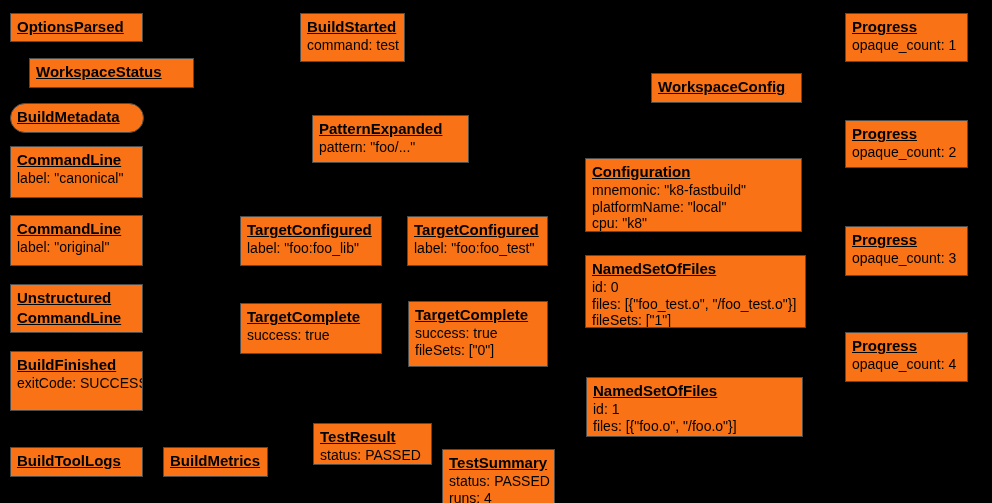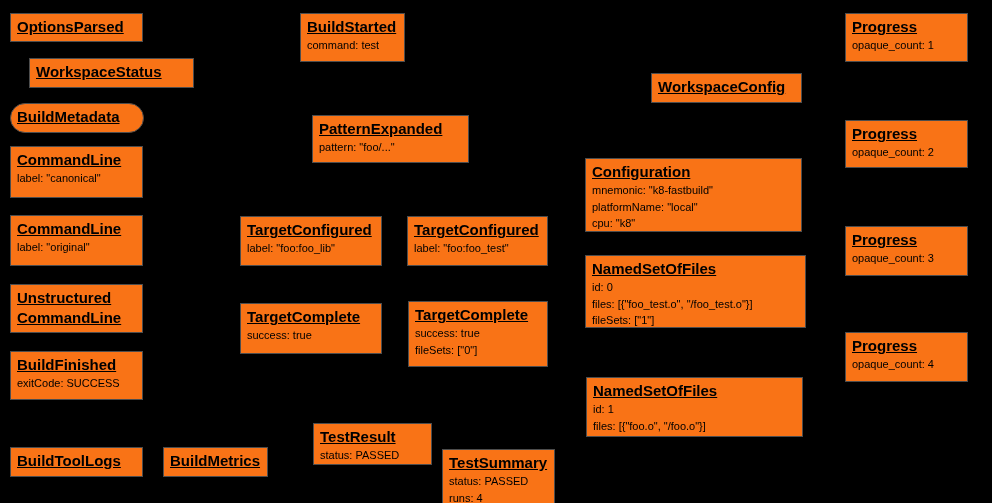--- a/index.html
+++ b/index.html
@@ -25,32 +25,32 @@
     overflow: hidden;
   }
   .t {
     font-weight: bold;
     font-size: 15px;
     line-height: 20px;
     text-decoration: underline;
     white-space: nowrap;
   }
   .a {
-    font-size: 11px;
+    font-size: 14px;
     line-height: 16.5px;
     white-space: nowrap;
   }
   
   .b0  { left: 10px;  top: 13px;  width: 133px; height: 29px; }
   .b1  { left: 10px;  top: 58px;  width: 165px; height: 30px; margin-left: 19px; }
   .b2  { left: 10px;  top: 103px; width: 134px; height: 30px; border-radius: 15px; }
   .b3  { left: 10px;  top: 146px; width: 133px; height: 52px; }
   .b4  { left: 10px;  top: 215px; width: 133px; height: 51px; }
   .b5  { left: 10px;  top: 284px; width: 133px; height: 49px; }
-  .b6  { left: 10px;  top: 351px; width: 133px; height: 49px; }
+  .b6  { left: 10px;  top: 351px; width: 133px; height: 60px; }
   .b7  { left: 10px;  top: 447px; width: 133px; height: 30px; }
   .b8  { left: 163px; top: 447px; width: 105px; height: 30px; }
   .b9  { left: 300px; top: 13px;  width: 105px; height: 49px; }
   .b10 { left: 300px; top: 115px; width: 157px; height: 48px; margin-left: 12px; }
   .b11 { left: 240px; top: 216px; width: 142px; height: 50px; }
   .b12 { left: 407px; top: 216px; width: 141px; height: 50px; }
   .b13 { left: 240px; top: 303px; width: 142px; height: 51px; }
   .b14 { left: 408px; top: 301px; width: 140px; height: 66px; }
   .b15 { left: 313px; top: 423px; width: 119px; height: 42px; }
   .b16 { left: 442px; top: 405px; width: 113px; height: 64px; margin-top: 44px; }

